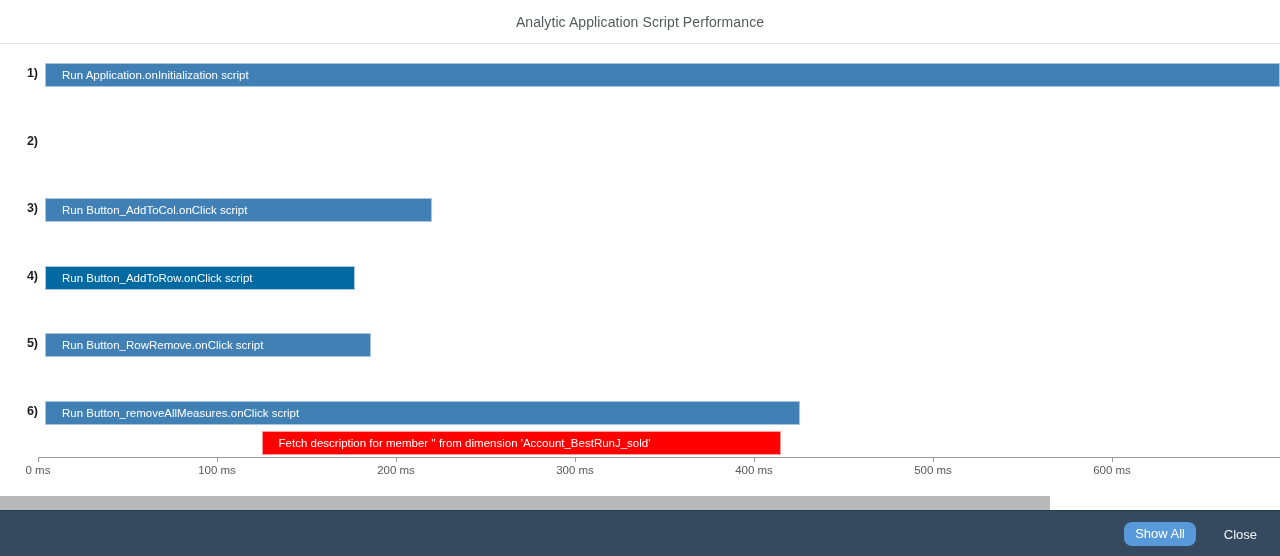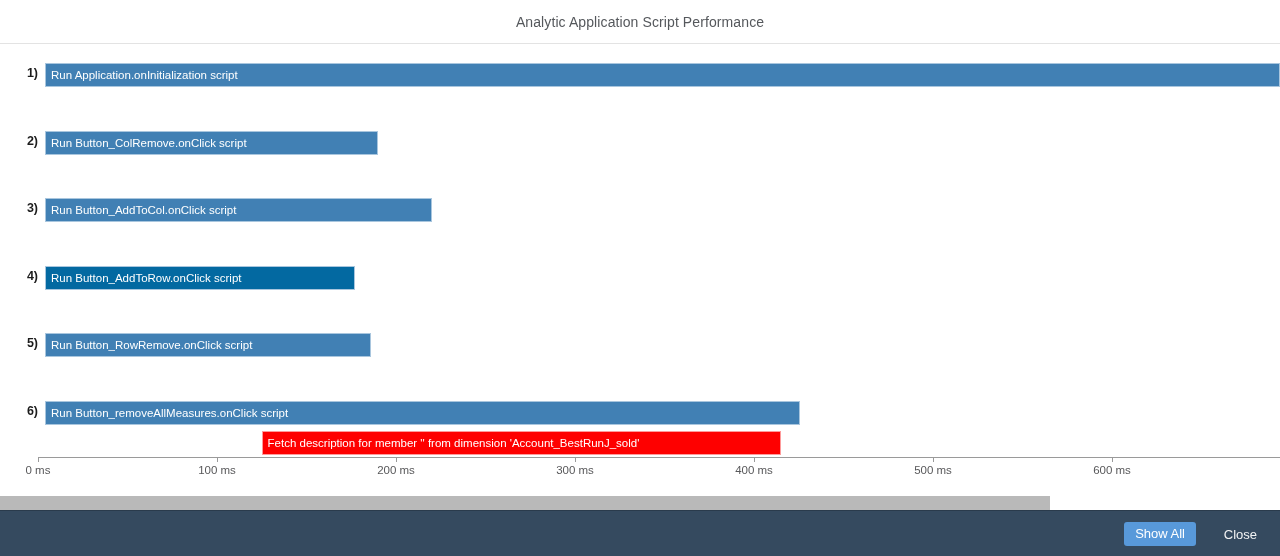--- a/index.html
+++ b/index.html
@@ -77,21 +77,21 @@
     border: 1px solid #a9c6de;
     overflow: hidden;
     white-space: nowrap;
   }
   .bar.error {
     background: #fe0000;
     border-color: #fe9b9b;
   }
   .bar-label {
     display: block;
-    padding: 0 0 0 5px;
+    padding: 0 0 0 16px;
     line-height: 22px;
     font-size: 11.5px;
     color: #ffffff;
     white-space: nowrap;
     overflow: hidden;
   }
 
   
   .axis {
     position: absolute;
@@ -157,21 +157,21 @@
   }
   .btn-primary {
     position: absolute;
     right: 84px;
     top: 11px;
     height: 24px;
     padding: 0 11px;
     line-height: 24px;
     background: #5899da;
     border: none;
-    border-radius: 3px;
+    border-radius: 8px;
     color: #ffffff;
     font-size: 13px;
     font-family: "Liberation Sans", sans-serif;
     cursor: pointer;
     white-space: nowrap;
   }
   .btn-link {
     position: absolute;
     right: 17px;
     top: 11px;
@@ -198,23 +198,20 @@
   <div class="chart-area">
     <div id="bars-host">
         <div class="track" style="top: 0px;">
           <div class="row-index" style="top: 21px;">1)</div>
           <div class="bar" style="left: 45px; width: 1235px; top: 18px; background: rgb(65, 128, 180);">
             <span class="bar-label">Run Application.onInitialization script</span>
           </div>
         </div>
         <div class="track" style="top: 67.5px;">
           <div class="row-index" style="top: 21px;">2)</div>
-          <div class="bar" style="left: 45px; width: 332.94px; top: 18px; background: rgb(65, 128, 180);">
-            <span class="bar-label">Run Button_ColRemove.onClick script</span>
-          </div>
         </div>
         <div class="track" style="top: 135px;">
           <div class="row-index" style="top: 21px;">3)</div>
           <div class="bar" style="left: 45px; width: 387px; top: 18px; background: rgb(65, 128, 180);">
             <span class="bar-label">Run Button_AddToCol.onClick script</span>
           </div>
         </div>
         <div class="track" style="top: 202.5px;">
           <div class="row-index" style="top: 21px;">4)</div>
           <div class="bar" style="left: 45px; width: 310px; top: 18px; background: #0369a1;">

